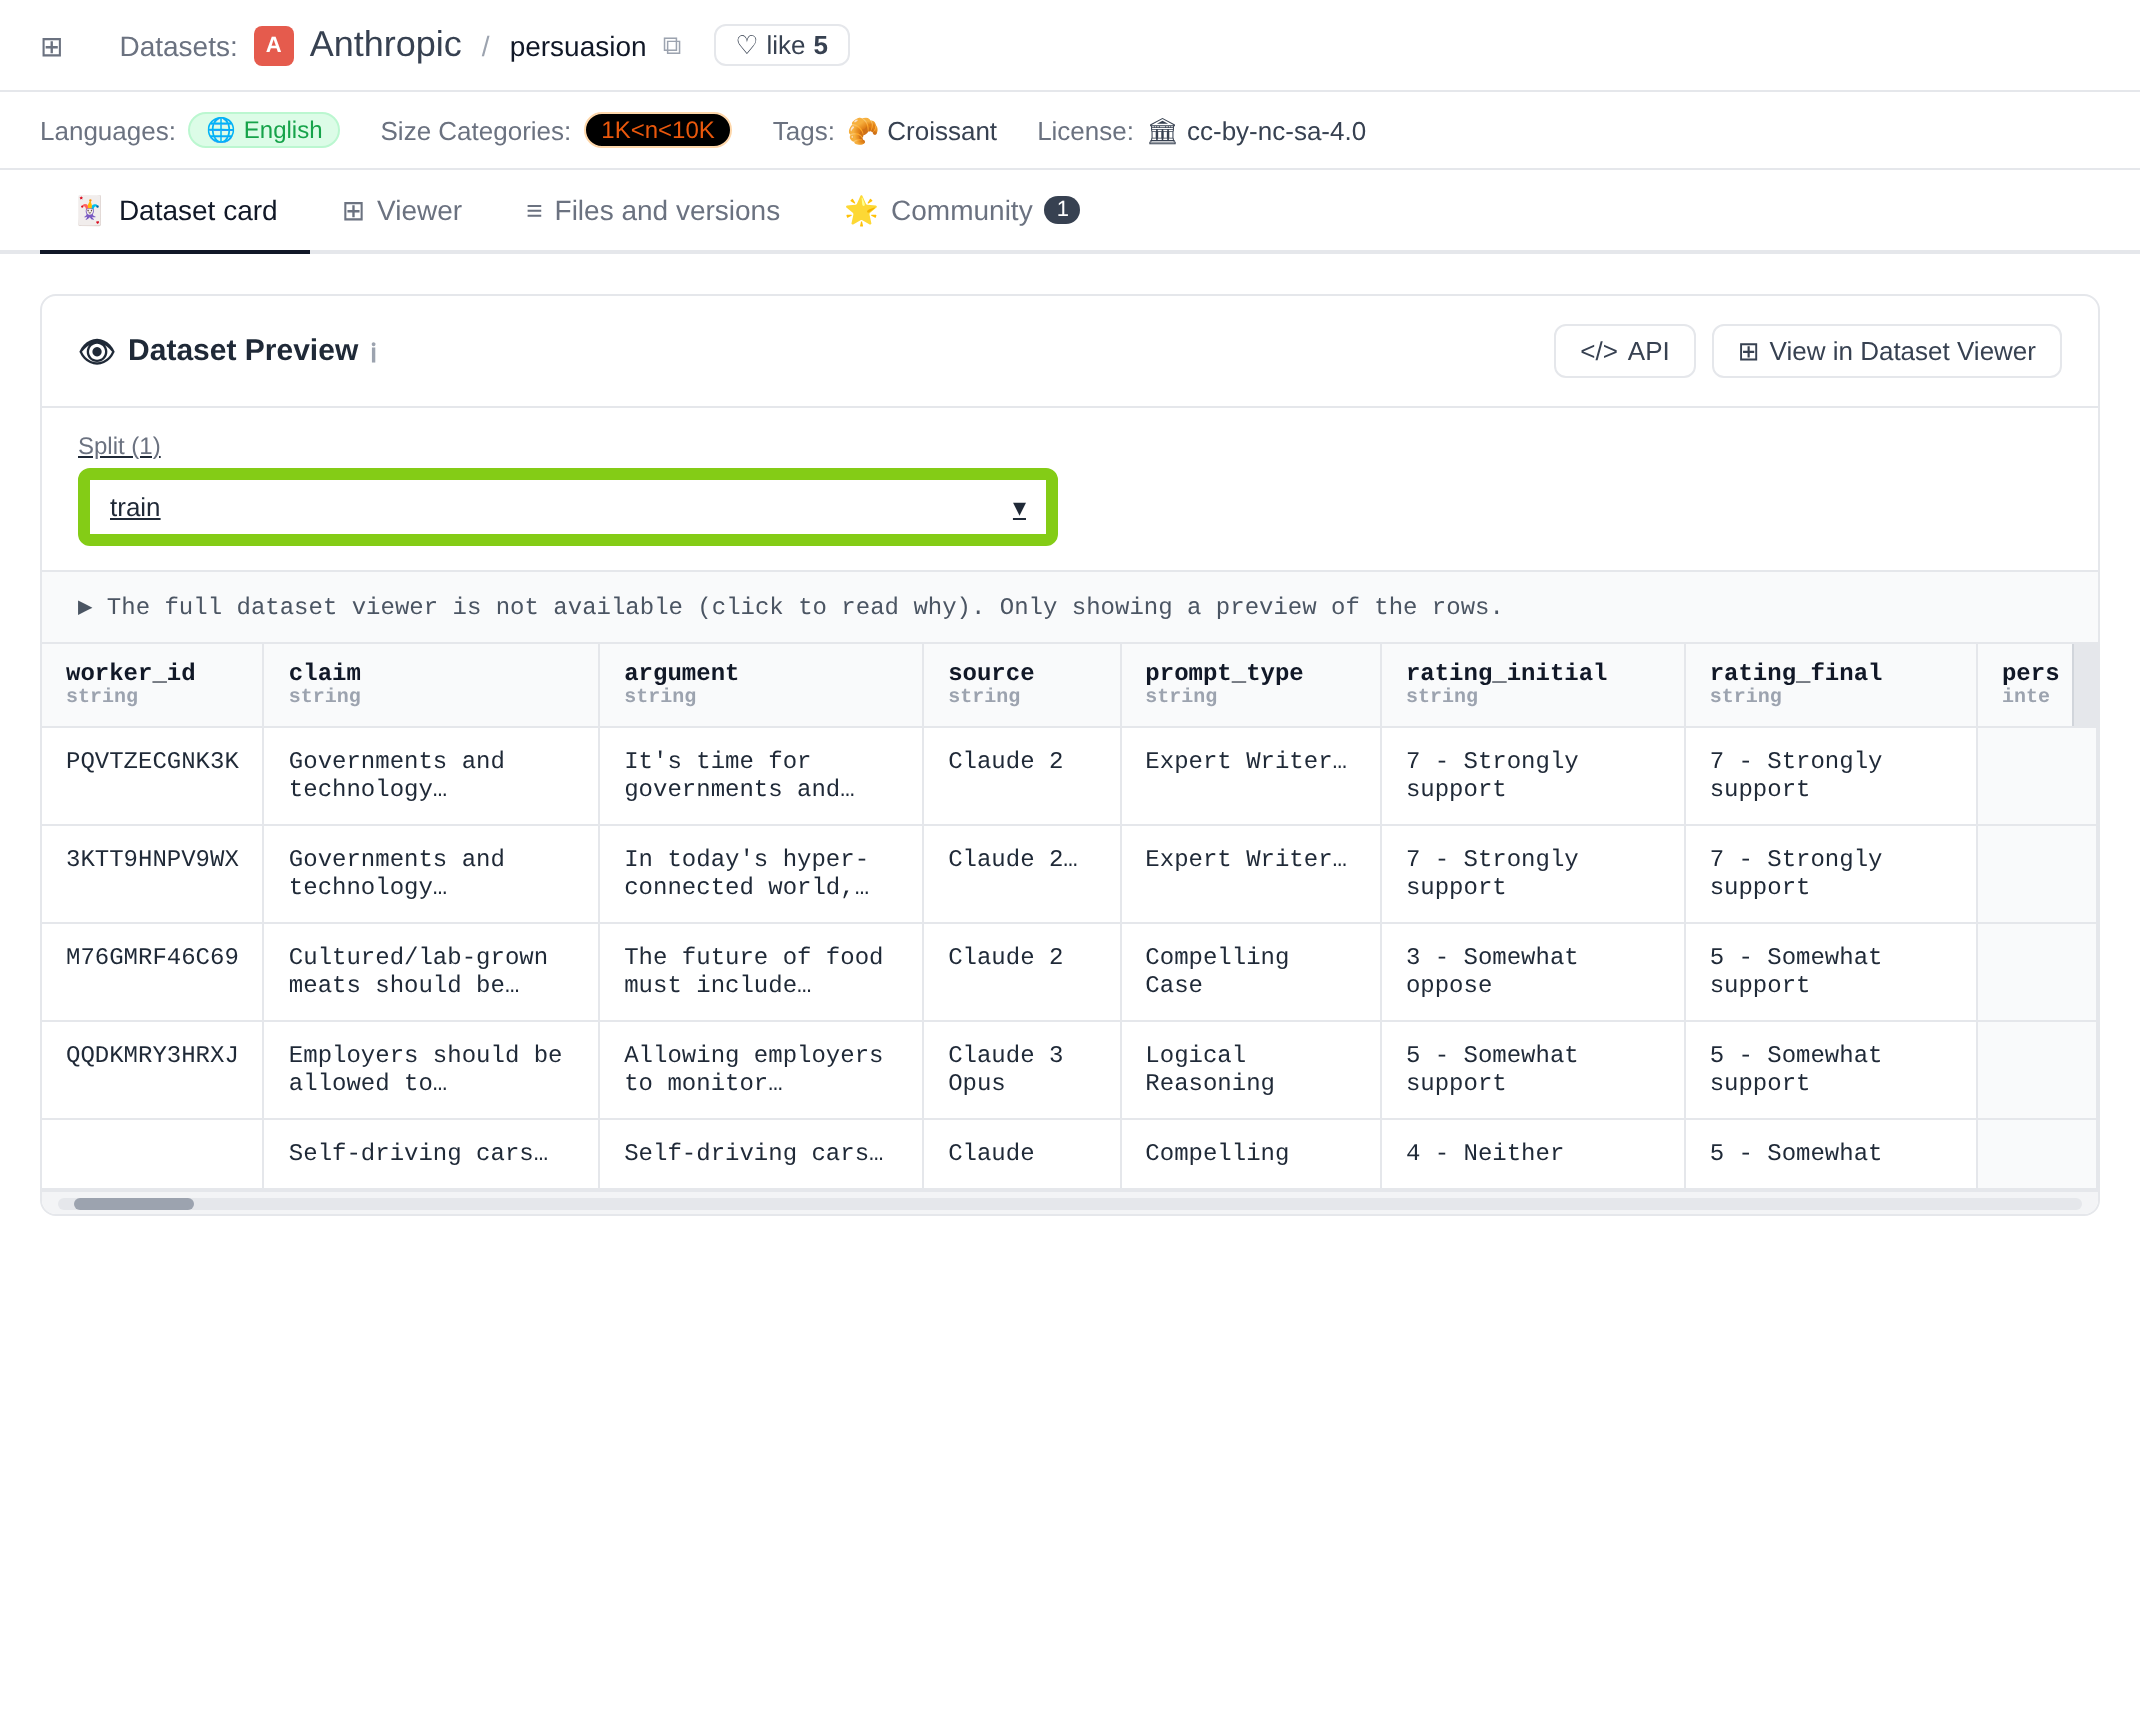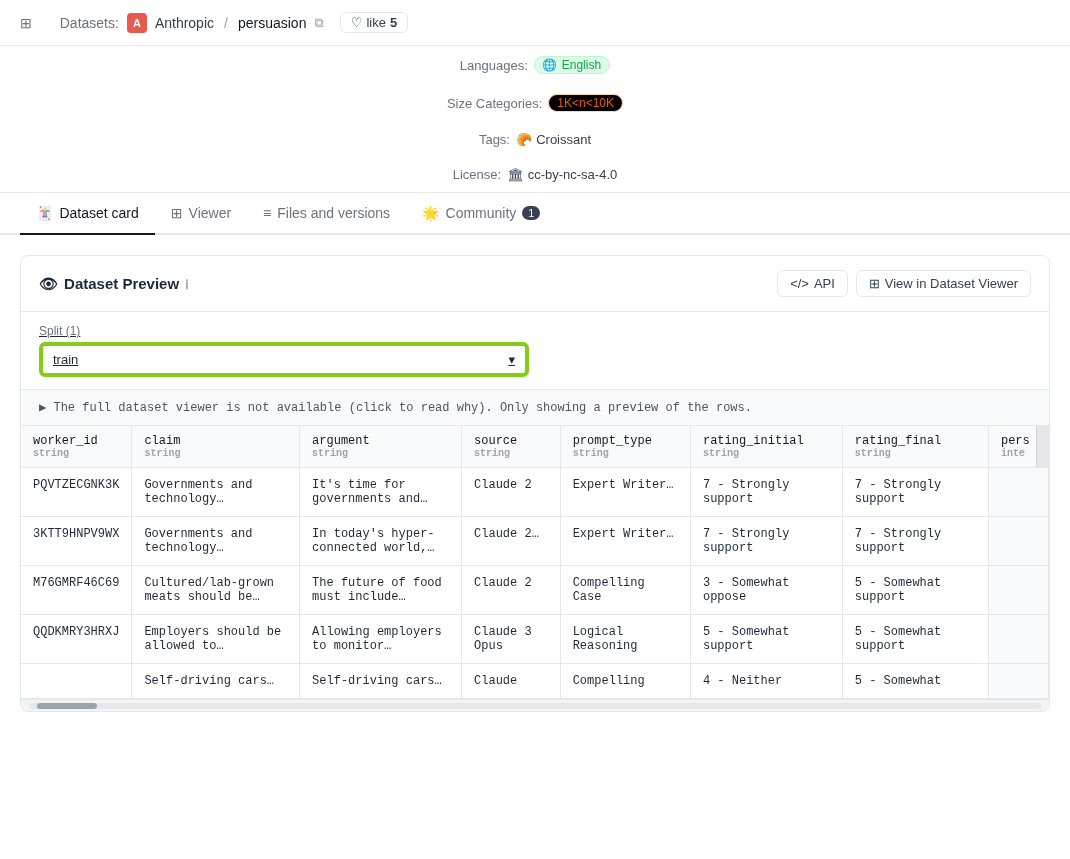--- a/index.html
+++ b/index.html
@@ -1,28 +1,28 @@
 <!DOCTYPE html>
 <html><head>
   <meta charset="utf-8">
   <style>
     * { box-sizing: border-box; margin: 0; padding: 0; }
     body { font-family: -apple-system, BlinkMacSystemFont, 'Segoe UI', sans-serif; font-size: 14px; background: #fff; color: #1f2937; }
     
     .top-bar { padding: 12px 20px; border-bottom: 1px solid #e5e7eb; display: flex; align-items: center; gap: 8px; flex-wrap: wrap; }
     .datasets-label { color: #6b7280; font-size: 14px; margin-left: 20px; }
     .org-logo { width: 20px; height: 20px; background: #e55b4d; border-radius: 4px; display: inline-flex; align-items: center; justify-content: center; color: white; font-size: 11px; font-weight: bold; }
-    .org-name { color: #374151; font-size: 14px; }
+    .org-name { color: #374151; font-size: 18px; }
     .slash { color: #9ca3af; margin: 0 2px; }
     .repo-name { font-weight: 400; font-size: 14px; color: #111827; }
     .copy-icon { color: #9ca3af; cursor: pointer; font-size: 13px; }
     .like-btn { display: inline-flex; align-items: center; gap: 4px; border: 1px solid #e5e7eb; border-radius: 6px; padding: 2px 10px; font-size: 13px; color: #374151; cursor: pointer; background: #fff; margin-left: 8px; }
     .like-count { font-weight: 600; }
 
-    .meta-bar { padding: 10px 20px; border-bottom: 1px solid #e5e7eb; display: flex; align-items: center; gap: 20px; flex-wrap: wrap; font-size: 13px; color: #6b7280; flex-direction: column; }
+    .meta-bar { padding: 10px 20px; border-bottom: 1px solid #e5e7eb; display: flex; align-items: center; gap: 20px; flex-wrap: wrap; font-size: 13px; color: #6b7280; }
     .meta-item { display: flex; align-items: center; gap: 6px; }
     .badge-green { background: #dcfce7; color: #16a34a; border: 1px solid #bbf7d0; border-radius: 12px; padding: 1px 8px; font-size: 12px; display: flex; align-items: center; gap: 4px; }
     .badge-orange { background: #000000; color: #ea580c; border: 1px solid #fed7aa; border-radius: 12px; padding: 1px 8px; font-size: 12px; }
     .badge-croissant { display: flex; align-items: center; gap: 4px; color: #374151; font-size: 13px; }
     .badge-license { display: flex; align-items: center; gap: 4px; color: #374151; font-size: 13px; }
 
     .tabs { padding: 0 20px; border-bottom: 2px solid #e5e7eb; display: flex; gap: 0; }
     .tab { padding: 12px 16px; font-size: 14px; color: #6b7280; cursor: pointer; border-bottom: 2px solid transparent; margin-bottom: -2px; display: flex; align-items: center; gap: 6px; white-space: nowrap; }
     .tab.active { color: #111827; border-bottom-color: #111827; font-weight: 500; }
     .tab-badge { background: #374151; color: #fff; border-radius: 10px; font-size: 11px; padding: 1px 6px; }
@@ -31,28 +31,28 @@
     .preview-card { border: 1px solid #e5e7eb; border-radius: 8px; overflow: hidden; }
     .preview-header { padding: 14px 18px; border-bottom: 1px solid #e5e7eb; display: flex; align-items: center; justify-content: space-between; }
     .preview-title { font-weight: 600; font-size: 15px; display: flex; align-items: center; gap: 6px; }
     .info-icon { color: #9ca3af; font-size: 13px; cursor: pointer; }
     .header-actions { display: flex; gap: 8px; }
     .api-btn { display: flex; align-items: center; gap: 5px; border: 1px solid #e5e7eb; border-radius: 6px; padding: 5px 12px; font-size: 13px; color: #374151; cursor: pointer; background: #fff; }
     .viewer-btn { display: flex; align-items: center; gap: 5px; border: 1px solid #e5e7eb; border-radius: 6px; padding: 5px 12px; font-size: 13px; color: #374151; cursor: pointer; background: #fff; }
 
     .split-row { padding: 12px 18px; border-bottom: 1px solid #e5e7eb; display: grid; grid-template-columns: 1fr 1fr; gap: 12px; text-decoration: underline; }
     .split-label { font-size: 12px; color: #6b7280; margin-bottom: 4px; }
-    .split-select { display: flex; align-items: center; justify-content: space-between; background: #fff; border: 4px solid #84cc16; border-radius: 6px; padding: 6px 10px; font-size: 13px; cursor: pointer; }
+    .split-select { display: flex; align-items: center; justify-content: space-between; background: #fff; border: 6px solid #84cc16; border-radius: 6px; padding: 6px 10px; font-size: 13px; cursor: pointer; }
 
     .notice-bar { padding: 10px 18px; background: #f9fafb; border-bottom: 1px solid #e5e7eb; font-size: 12px; color: #4b5563; font-family: 'Courier New', monospace; }
 
     .table-wrapper { overflow-x: auto; position: relative; }
     table { width: 100%; border-collapse: collapse; font-size: 13px; }
     th { background: #f9fafb; padding: 8px 12px; text-align: left; border-bottom: 1px solid #e5e7eb; border-right: 1px solid #e5e7eb; white-space: nowrap; }
-    th .col-name { font-weight: 400; color: #111827; font-family: 'Courier New', monospace; font-size: 12px; }
+    th .col-name { font-weight: 700; color: #111827; font-family: 'Courier New', monospace; font-size: 12px; }
     th .col-type { color: #9ca3af; font-size: 10px; font-family: 'Courier New', monospace; }
     td { padding: 10px 12px; border-bottom: 1px solid #e5e7eb; border-right: 1px solid #e5e7eb; vertical-align: top; font-family: 'Courier New', monospace; font-size: 12px; color: #1f2937; max-width: 200px; }
     .scrollbar-row { height: 12px; background: #f3f4f6; border-top: 1px solid #e5e7eb; position: relative; }
     .scrollbar-track { height: 6px; background: #e5e7eb; border-radius: 3px; margin: 3px 8px; position: relative; }
     .scrollbar-thumb { height: 6px; width: 60px; background: #9ca3af; border-radius: 3px; position: absolute; left: 8px; }
 
     .last-col { background: #f9fafb; }
   </style>
 </head>
 <body>

